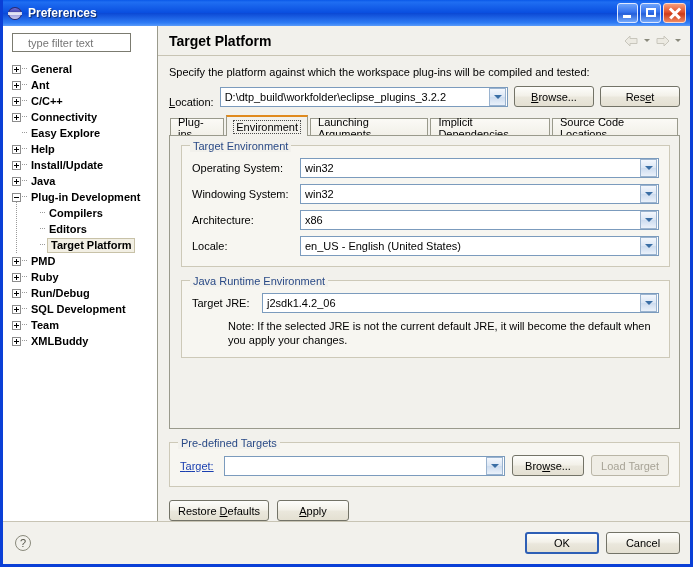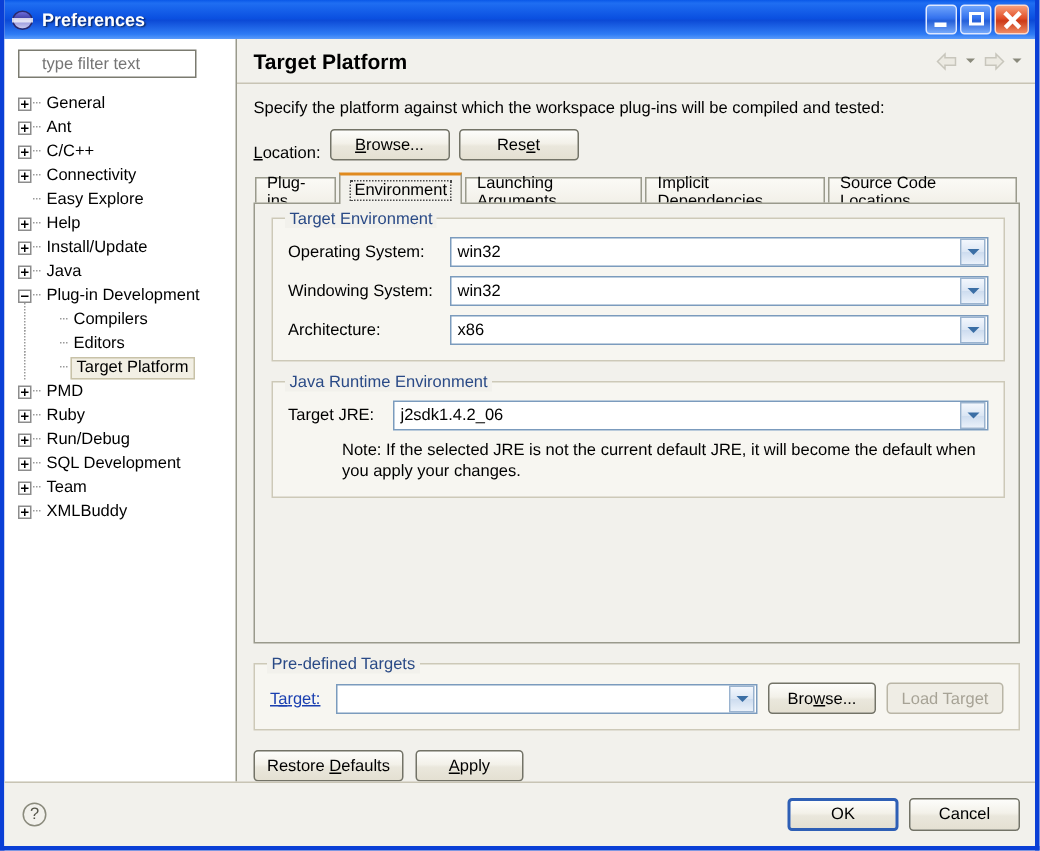--- a/index.html
+++ b/index.html
@@ -81,21 +81,21 @@
   .filter-box{
     width:119px;height:19px;box-sizing:border-box;
     border:1px solid #7b7b70;
     background:#fff;
     font-family:"Liberation Sans", sans-serif;
     font-size:11px;
     color:#575757;
     padding:1px 15px;
     outline:none;
   }
-  .tree{margin-top:9px;padding-left:9px;}
+  .tree{margin-top:9px;padding-left:9px;font-weight:bold;}
   .tnode{
     height:16px;display:flex;align-items:center;position:relative;
     white-space:nowrap;
   }
   .tnode .expander{
     width:9px;height:9px;flex:none;margin-right:1px;
     border:1px solid #8c8c8c;background:#fff;box-sizing:border-box;
     position:relative;
   }
   .tnode .expander .h{position:absolute;left:1px;top:3px;width:5px;height:1px;background:#000;}
@@ -423,20 +423,26 @@
           <span class="nav-caret"></span>
         </span>
       </div>
 
       <div class="content">
 
         <div class="desc">Specify the platform against which the workspace plug-ins will be compiled and tested:</div>
 
         <div class="row">
           <span class="lab"><u class="mn">L</u>ocation:</span>
+          <span class="combo" style="width:328px">
+            <span class="val">D:\dtp_build\workfolder\eclipse_plugins_3.2.2</span>
+            <span class="arrow">
+                <span class="chev"></span>
+              </span>
+          </span>
           <span class="btn" style="min-width:80px">
             <span><u class="mn">B</u>rowse...</span>
           </span>
           <span class="btn" style="min-width:80px">
             <span>Res<u class="mn">e</u>t</span>
           </span>
         </div>
 
         <div class="tabbar" id="tabbar">
             <div class="tab">
@@ -481,20 +487,29 @@
                 </div>
                 <div class="grow">
                   <span class="glab">Architecture:</span>
                   <span class="combo" style="width: calc(100% - 108px);">
                     <span class="val">x86</span>
                     <span class="arrow">
                       <span class="chev"></span>
                     </span>
                   </span>
                 </div>
+                <div class="grow">
+                  <span class="glab">Locale:</span>
+                  <span class="combo" style="width: calc(100% - 108px);">
+                    <span class="val">en_US - English (United States)</span>
+                    <span class="arrow">
+                      <span class="chev"></span>
+                    </span>
+                  </span>
+                </div>
               </div>
           </div>
 
           <div class="group">
             <span class="legend">Java Runtime Environment</span>
             <div class="grow">
               <span class="glab" style="width:70px">Target JRE:</span>
               <span class="combo" style="width:calc(100% - 70px)">
                 <span class="val">j2sdk1.4.2_06</span>
                 <span class="arrow">

